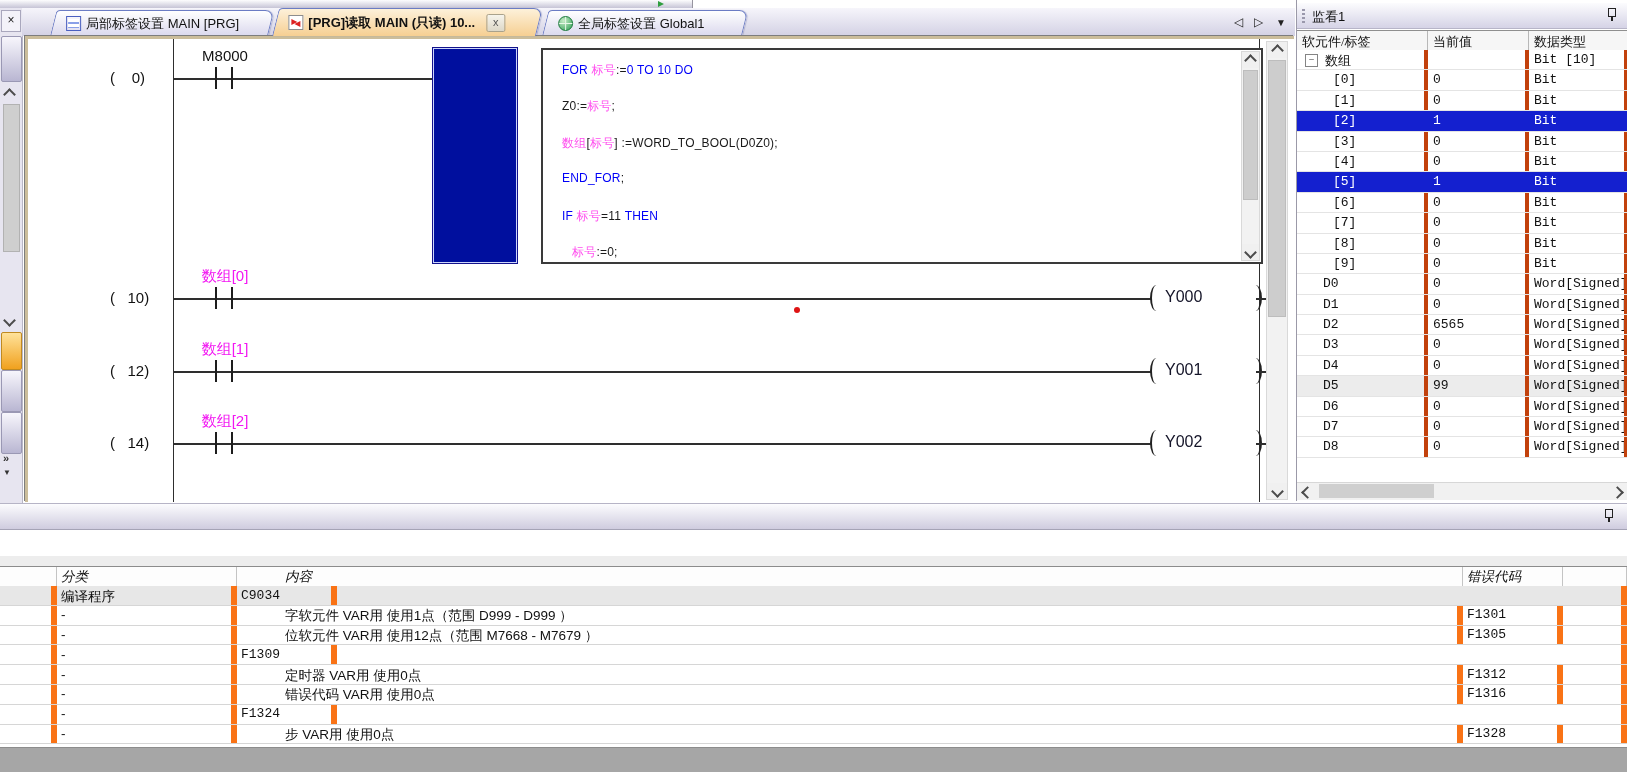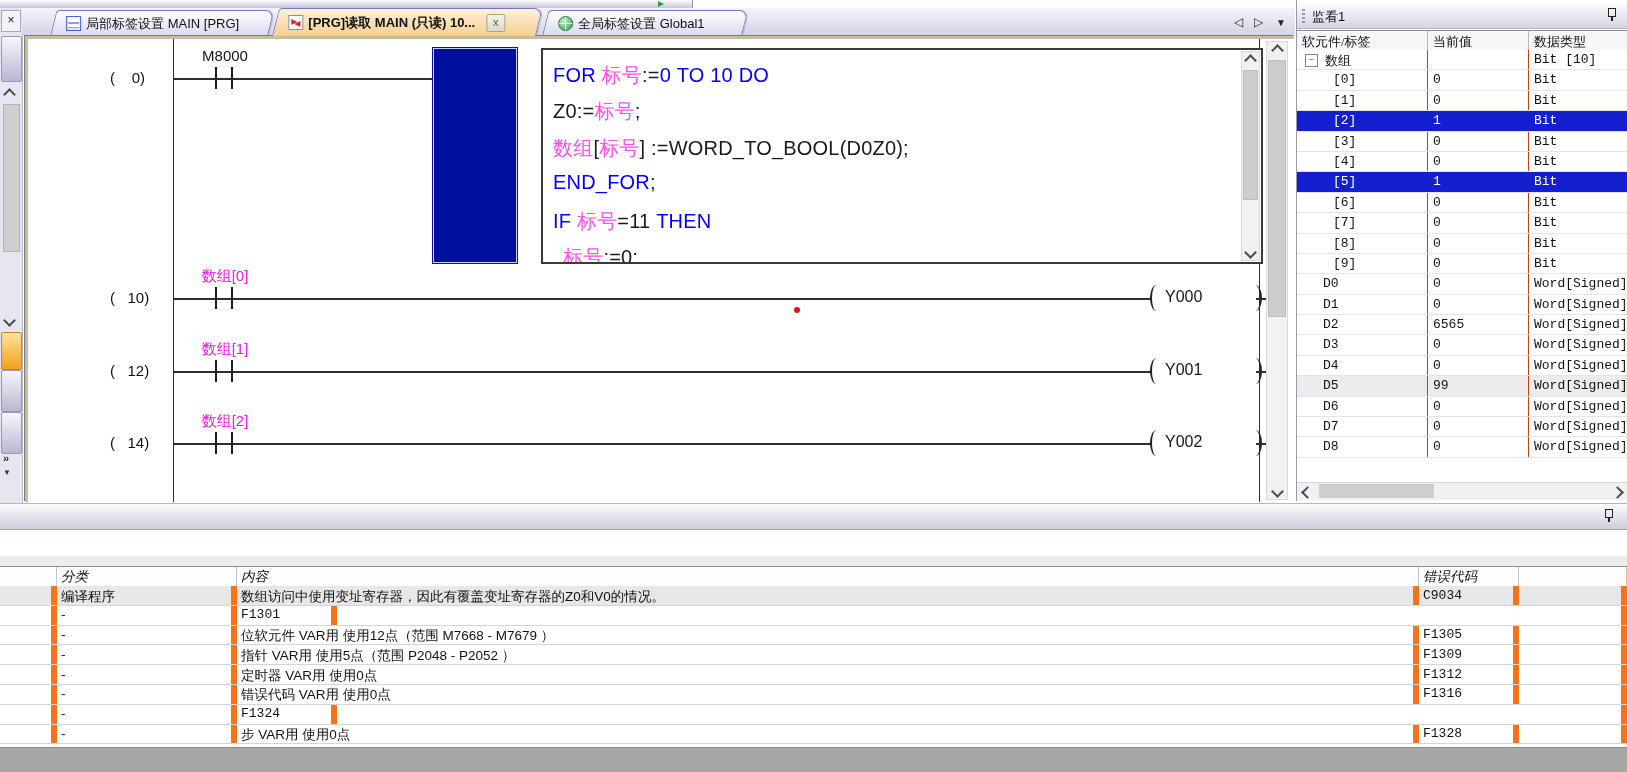--- a/index.html
+++ b/index.html
@@ -56,21 +56,21 @@
   .clabel{position:absolute;width:130px;text-align:center;font-size:15px;color:#111;}
   .clabel.label{color:#f216f2;}
   .paren{position:absolute;width:11px;height:26px;}
   .paren.open{border-left:2px solid #222;border-top-left-radius:50% 50%;border-bottom-left-radius:50% 50%;}
   .paren.close{border-right:2px solid #222;border-top-right-radius:50% 50%;border-bottom-right-radius:50% 50%;}
   .coil-label{position:absolute;font-size:16px;color:#141428;}
   #st-block{position:absolute;left:405px;top:9px;width:82px;height:213px;background:#000f9e;
             border:1px solid #cdd5fa;outline:1px solid #12128c;}
   #st-box{position:absolute;left:513px;top:9px;width:718px;height:212px;background:#fff;
           border:2px solid #3a3a3a;overflow:hidden;}
-  .st-line{position:absolute;font-size:20px;white-space:pre;letter-spacing:.2px;}
+  .st-line{position:absolute;font-size:12px;white-space:pre;letter-spacing:.2px;margin-left:9px;}
   .kw{color:#0000f8;} .lbl{color:#ff4dee;} .pl{color:#1a1a1a;}
   .sbar{position:absolute;background:#f2f2f2;border:1px solid #d9d9d9;}
   .sbtn{position:absolute;left:0;right:0;height:16px;background:#f0f0f0;display:flex;align-items:center;justify-content:center;}
   .sthumb{position:absolute;left:1px;right:1px;background:#cdcdcd;border:1px solid #bdbdbd;}
   #red-dot{position:absolute;left:766px;top:268px;width:6px;height:6px;border-radius:50%;background:#de1414;}
   
   #watch{left:1296px;top:0;width:331px;height:501px;background:#fff;border-left:1px solid #9b99a8;}
   #watch-titlebar{position:absolute;left:0;top:3px;right:0;height:25px;background:linear-gradient(#fcfcfe,#d5d3e6);
                   border-bottom:1px solid #b7b5c8;}
   .grip{position:absolute;left:5px;top:6px;width:3px;height:14px;
@@ -78,37 +78,37 @@
   #watch-title{position:absolute;left:15px;top:5px;font-size:13px;color:#111;}
   .pin{position:absolute;width:12px;height:14px;}
   .pin .head{width:6px;height:7px;border:1.6px solid #222;margin:0 auto;}
   .pin .stem{width:1.6px;height:4px;background:#222;margin:0 auto;}
   #watch-header{position:absolute;left:0;top:30px;right:0;height:19px;background:#f6f6f6;border-top:1px solid #8f8f8f;
                 border-bottom:1px solid #9a9a9a;display:flex;font-size:13px;}
   #watch-header div{border-right:1px solid #b8b8b8;padding:2px 0 0 5px;box-sizing:border-box;overflow:hidden;white-space:nowrap;}
   .wrow{position:relative;height:20.4px;display:flex;font-size:13px;border-bottom:1px solid #e4e4e4;box-sizing:border-box;background:#fff;}
   .wrow.sel{background:#1420cf;color:#fff;}
   .wrow.shade{background:#ececec;}
-  .wc{box-sizing:border-box;border-right:1px solid #c2410c;overflow:hidden;white-space:nowrap;padding-top:2px;}
+  .wc{box-sizing:border-box;border-right:4px solid #c2410c;overflow:hidden;white-space:nowrap;padding-top:2px;}
   .wrow.sel .wc{border-right-color:#1420cf;}
   .wc1{width:131px;font-family:Liberation Serif, serif;} .wc2{width:101px;padding-left:5px;} .wc3{width:99px;padding-left:5px;}
   .mono{font-family:"Liberation Mono","DejaVu Sans Mono",monospace;font-size:13px;}
   .expander{display:inline-block;width:11px;height:11px;border:1px solid #848484;background:#fff;color:#222;
             font-size:10px;line-height:9px;text-align:center;margin:2px 7px 0 8px;vertical-align:top;}
   .ind-child{padding-left:36px;} .ind-dev{padding-left:26px;}
   #watch-hscroll{position:absolute;left:0;right:0;top:482px;height:17px;background:#f1f1f1;border-top:1px solid #d7d7d7;}
   
   #pin-bar{left:0;top:503px;width:1627px;height:25px;background:linear-gradient(#fcfcfe,#cfccdf);
            border-top:1px solid #b6b4c6;border-bottom:1px solid #a5a3b6;}
   #output{left:0;top:556px;width:1627px;height:191px;background:#fff;}
   #out-band{position:absolute;left:0;top:0;right:0;height:10px;background:#ededed;border-bottom:1px solid #8c8c8c;}
   #out-header{position:absolute;left:0;top:11px;right:0;height:19px;display:flex;font-size:13.5px;background:#fdfdfd;
               border-bottom:2px solid #a8a8a8;}
   #out-header div{border-right:1px solid #c4c4c4;box-sizing:border-box;padding:1px 0 0 4px;white-space:nowrap;overflow:hidden;font-style:italic;}
-  .oc0{width:57px;} .oc1{width:180px;} .oc2{width:1182px;} .oc3{width:100px;} .oc4{flex:1;}
+  .oc0{width:57px;} .oc1{width:180px;} .oc2{width:1182px;margin-left:44px;} .oc3{width:100px;} .oc4{flex:1;}
   .orow{height:19.8px;display:flex;font-size:13.5px;border-bottom:1px solid #d6d6d6;box-sizing:border-box;background:#fff;}
   .orow.sel{background:#e7e7e7;}
   .oc{box-sizing:border-box;border-right:6px solid #f97316;overflow:hidden;white-space:nowrap;padding:1.5px 0 0 4px;}
   #bottom-strip{left:0;top:747px;width:1627px;height:25px;background:#a6a6a6;border-top:1px solid #8c8c8c;}
 </style>
 </head>
 <body>
 
 <div class="abs" id="top-sliver">
     <div class="grn"></div>
@@ -365,41 +365,40 @@
     <div class="oc0"></div>
     <div class="oc1">分类</div>
     <div class="oc2">内容</div>
     <div class="oc3">错误代码</div>
     <div class="oc4"></div>
   </div>
   <div id="orows" style="position:absolute;left:0;right:0;top:30px;">
       <div class="orow sel">
         <div class="oc oc0"></div>
         <div class="oc oc1">编译程序</div>
-        <div class="oc oc2">数组访问中使用变址寄存器，因此有覆盖变址寄存器的Z0和V0的情况。</div>
         <div class="oc oc3 mono">C9034</div>
         <div class="oc oc4"></div>
       </div>
       <div class="orow">
         <div class="oc oc0"></div>
         <div class="oc oc1">-</div>
+        <div class="oc oc2">字软元件 VAR用 使用1点（范围 D999 - D999 ）</div>
         <div class="oc oc3 mono">F1301</div>
         <div class="oc oc4"></div>
       </div>
       <div class="orow">
         <div class="oc oc0"></div>
         <div class="oc oc1">-</div>
         <div class="oc oc2">位软元件 VAR用 使用12点（范围 M7668 - M7679 ）</div>
         <div class="oc oc3 mono">F1305</div>
         <div class="oc oc4"></div>
       </div>
       <div class="orow">
         <div class="oc oc0"></div>
         <div class="oc oc1">-</div>
-        <div class="oc oc2">指针 VAR用 使用5点（范围 P2048 - P2052 ）</div>
         <div class="oc oc3 mono">F1309</div>
         <div class="oc oc4"></div>
       </div>
       <div class="orow">
         <div class="oc oc0"></div>
         <div class="oc oc1">-</div>
         <div class="oc oc2">定时器 VAR用 使用0点</div>
         <div class="oc oc3 mono">F1312</div>
         <div class="oc oc4"></div>
       </div>

